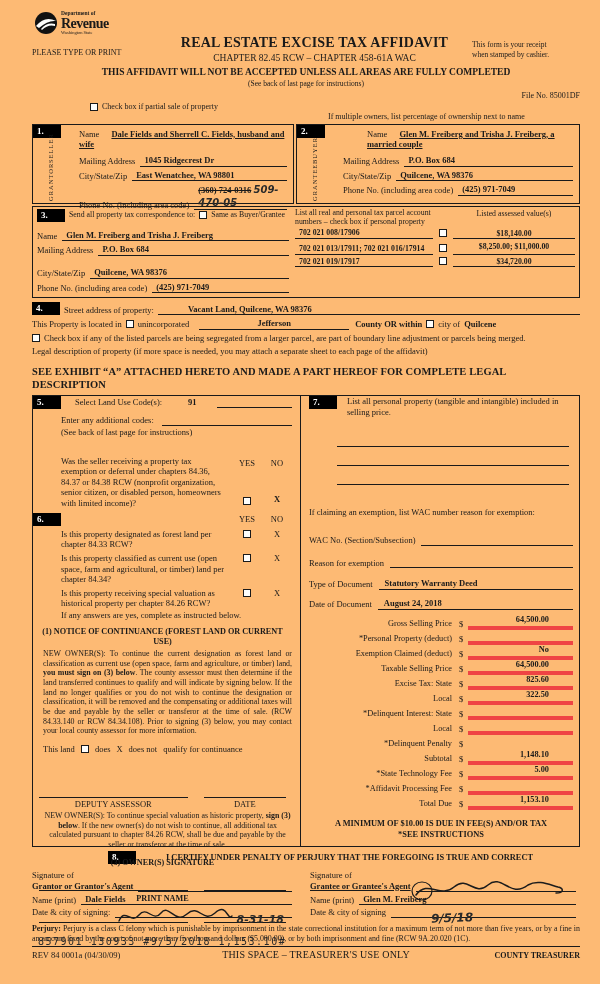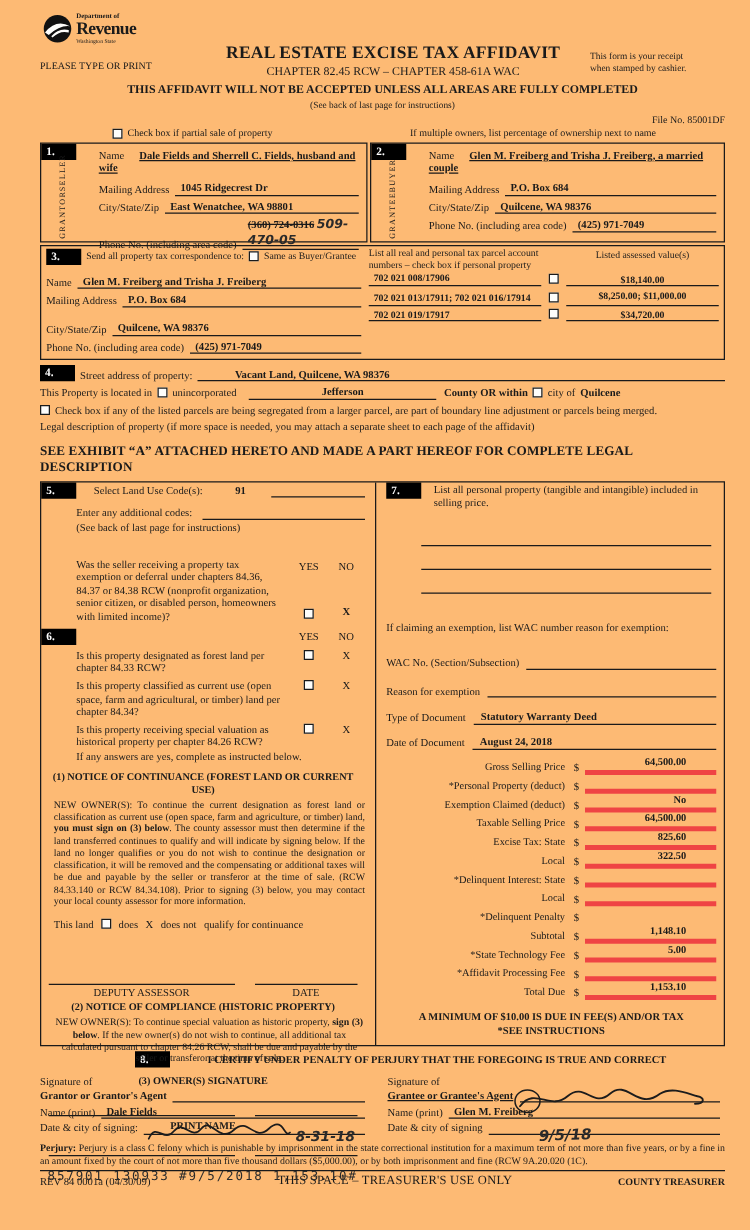--- a/index.html
+++ b/index.html
@@ -25,21 +25,21 @@
   .logo-bottom { font-size:4.5px; }
   .hdr-row { display:flex; margin-top:-4px; }
   .please-type { width:125px; font-size:8px; margin-top:14px; }
   .title-block { flex:1; text-align:center; }
   .title { font-size:14px; font-weight:bold; letter-spacing:0.2px; }
   .chapter { font-size:9.5px; margin-top:1px; }
   .receipt { width:108px; font-size:7.5px; margin-top:6px; line-height:1.3; }
   .warning { text-align:center; font-weight:bold; font-size:9.5px; margin-top:3px; }
   .seeback { text-align:center; font-size:7.5px; }
   .fileno { text-align:right; font-size:8px; margin-top:2px; }
-  .partial-row { display:flex; font-size:8px; margin-top:1px; }
+  .partial-row { display:flex; font-size:8px; margin-top:1px;flex-direction:column; }
   .partial-left { margin-left:58px; display:flex; gap:4px; align-items:center; }
   .partial-right { margin-left:auto; width:252px; }
 
   
   .parties { display:flex; margin-top:2px; }
   .party { border:1px solid #1a1a1a; height:80px; position:relative; padding:3px 6px 2px 46px; }
   .party.s1 { width:262px; }
   .party.s2 { flex:1; margin-left:2px; }
   .vert { position:absolute; left:14px; top:18px; height:58px; writing-mode:vertical-rl; transform:rotate(180deg); display:flex; gap:0; font-size:6.5px; letter-spacing:1px; line-height:1.2; text-align:center; }
   .party .numbox { position:absolute; top:0; left:0; }
@@ -183,21 +183,21 @@
         <span class="vline"><span class="struck">(360) 724-0316</span> <span class="hand" style="font-size:10px;">509-470-05</span></span>
       </div>
     </div>
 
     <div class="party s2">
       <span class="numbox">2.</span>
       <div class="vert">
         <div>GRANTEE</div>
         <div>BUYER</div>
       </div>
-      <div style="margin-top:1px;">
+      <div style="margin-top:1px;margin-left:24px;">
         <span class="lbl">Name</span>
         <span class="nameval" style="margin-left:10px;">Glen M. Freiberg and Trisha J. Freiberg, a married couple</span>
       </div>
       <div class="frow" style="margin-top:5px;">
         <span class="lbl">Mailing Address</span>
         <span class="vline">P.O. Box 684</span>
       </div>
       <div class="frow">
         <span class="lbl">City/State/Zip</span>
         <span class="vline">Quilcene, WA 98376</span>
@@ -348,21 +348,20 @@
         <span class="sig-l"></span>
         <span class="sig-gap"></span>
         <span class="sig-r"></span>
       </div>
       <div class="under-labels">
         <span class="ul-l">DEPUTY ASSESSOR</span>
         <span style="width:16px;"></span>
         <span class="ul-r">DATE</span>
       </div>
 
-      <div class="notice-title" style="margin-top:2px;">(2) NOTICE OF COMPLIANCE (HISTORIC PROPERTY)</div>
       <div class="notice-body c" style="text-align:center;"><span>NEW OWNER(S):  To continue special valuation as historic property, </span><span class="b">sign (3) below</span><span>.  If the new owner(s) do not wish to continue, all additional tax calculated pursuant to chapter 84.26 RCW, shall be due and payable by the seller or transferor at the time of sale.</span></div>
 
       <div class="notice-title" style="margin-top:8px;">(3)  OWNER(S) SIGNATURE</div>
 
       <div class="sigline-row" style="margin-top:22px;">
         <span class="sig-l"></span>
         <span class="sig-gap"></span>
         <span class="sig-r"></span>
       </div>
       <div class="notice-title" style="margin-top:3px;">PRINT NAME</div>

